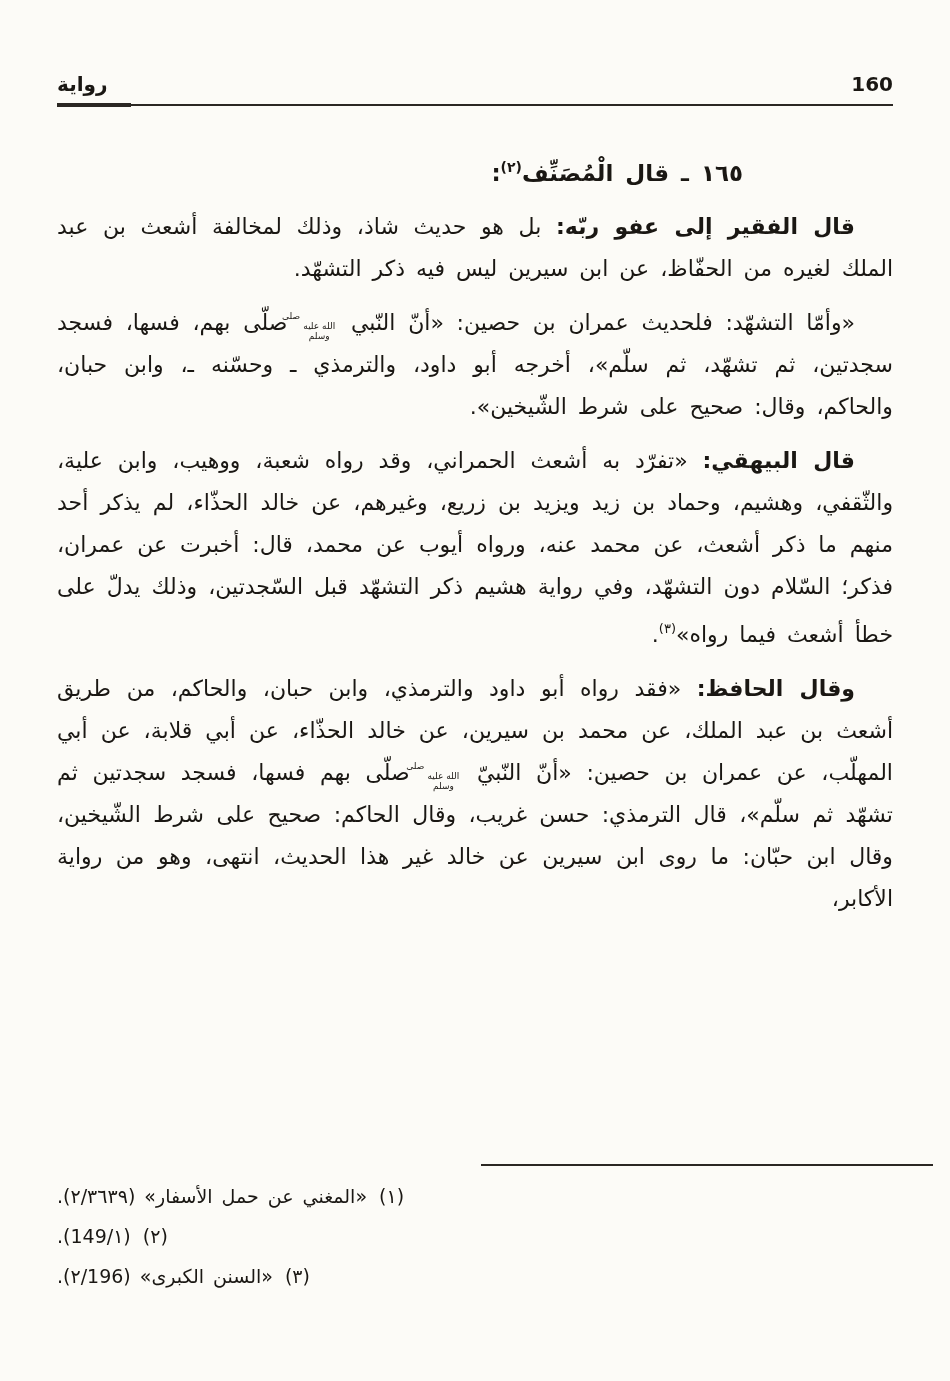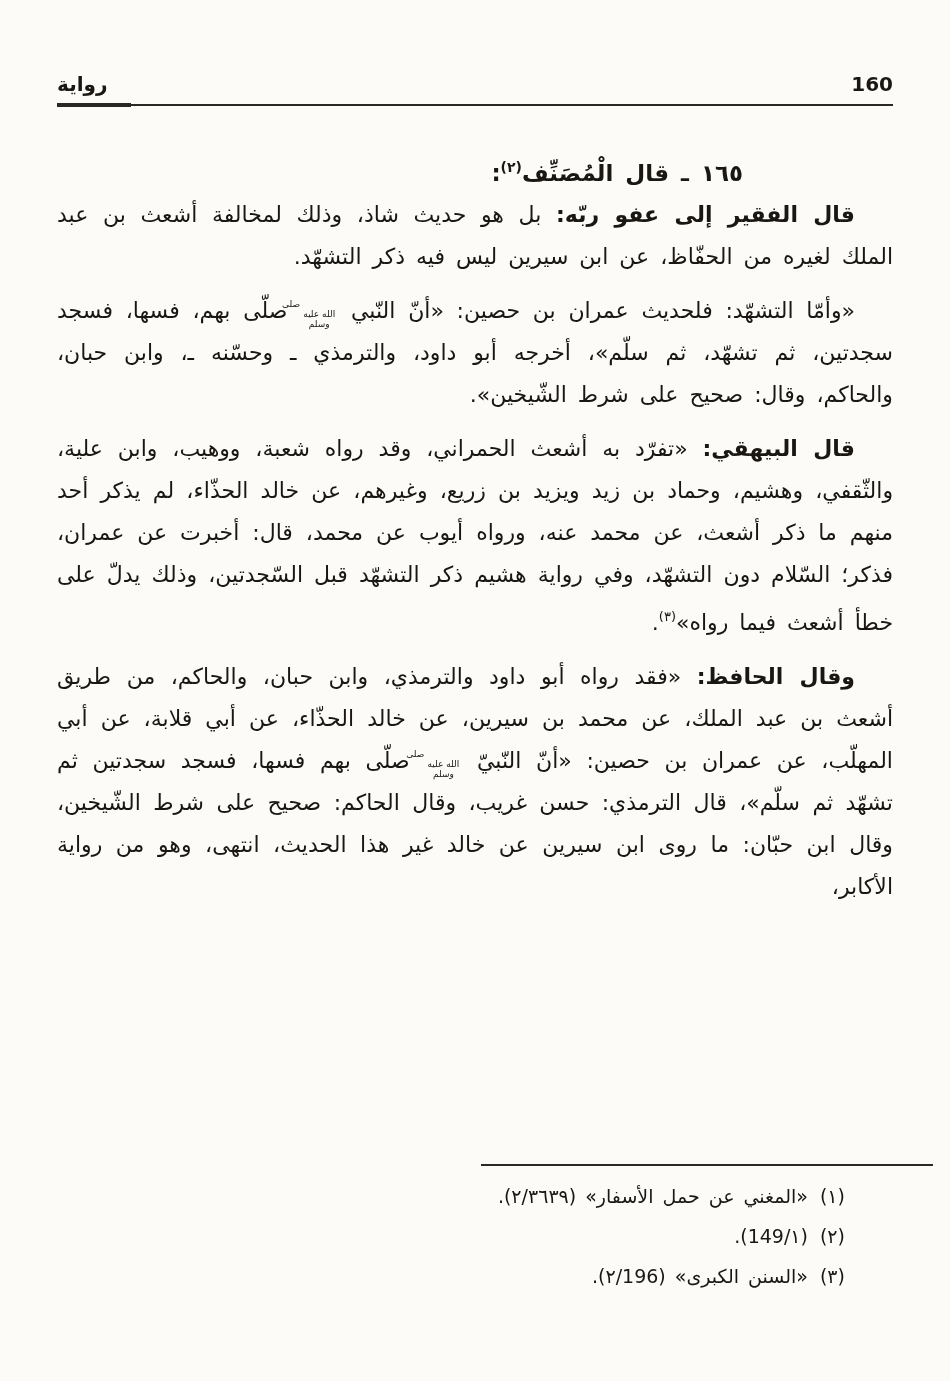--- a/index.html
+++ b/index.html
@@ -19,38 +19,38 @@
   .title-underline{position:absolute;top:103px;left:57px;width:74px;height:4px;background:#2b2723;}
   
   .page-body{
     position:absolute;top:130px;right:57px;left:57px;
     font-size:22px;line-height:42px;word-spacing:4px;
     text-align:justify;
   }
   .para{margin:0 0 12px 0;text-indent:38px;}
   .para.no-indent{text-indent:0;}
   .section-heading{
-    font-size:23px;font-weight:700;margin:16px 0 0 0;
+    font-size:23px;font-weight:700;margin:16px 0 12px 0;
     padding-right:150px;text-align:right;text-indent:0;
   }
   .seg-b{font-weight:700;}
   .seg-sup{font-size:13px;vertical-align:9px;word-spacing:0;}
   .section-heading .seg-sup{font-size:14px;font-weight:700;}
   .seg-saw{
     display:inline-block;width:38px;font-size:9px;line-height:10px;
     text-align:center;vertical-align:-9px;font-weight:400;word-spacing:0;
     color:#1a1713;
   }
   
   .footnotes{
     position:absolute;top:1164px;right:57px;left:57px;
     font-size:19px;line-height:40px;word-spacing:3px;
   }
   .fn-rule{height:2px;background:#2b2723;width:452px;margin:0 -40px 10px auto;}
-  .fn{padding-right:48px;text-align:right;}
+  .fn{padding-right:48px;text-align:left;}
   .fn-marker{margin-left:12px;}
 </style>
 </head>
 <body>
 
 <div class="page">
 
   <header class="page-header">
     <span>160</span>
     <span>رواية</span>

